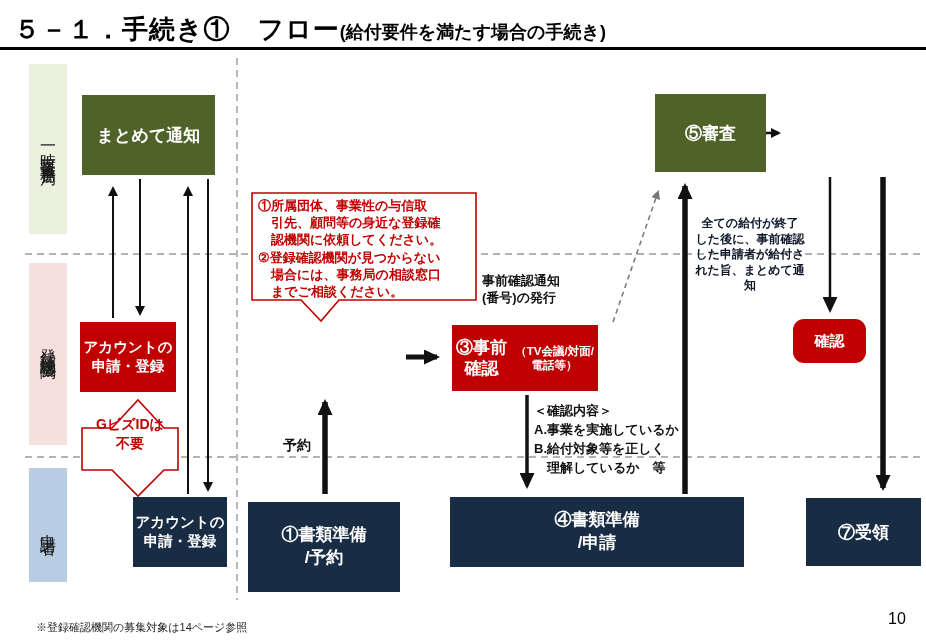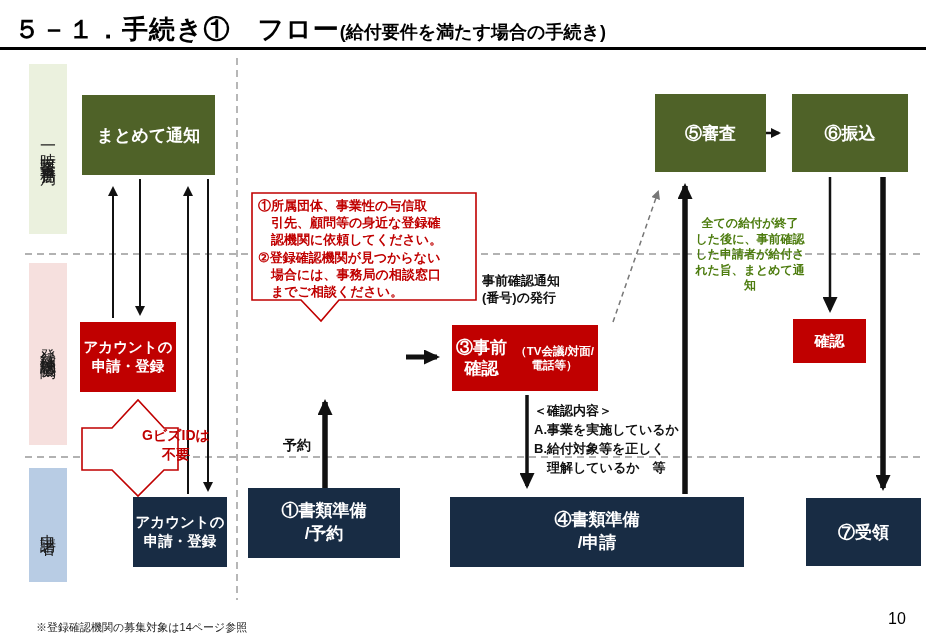--- a/index.html
+++ b/index.html
@@ -26,37 +26,37 @@
   .red{background:#c00000;}
   .navy{background:#182c44;}
   #account-issue{left:82px;top:95px;width:133px;height:80px;font-size:17px;}
   #step5{left:630px;top:94px;width:111px;height:78px;font-size:17px;margin-left:25px;}
   #step6{left:792px;top:94px;width:116px;height:78px;font-size:17px;}
   #agency-account{left:80px;top:322px;width:96px;height:70px;font-size:14.5px;line-height:1.3;}
   #step2{left:250px;top:325px;width:150px;height:66px;font-size:18px;}
   #step3{left:452px;top:325px;width:146px;height:66px;flex-direction:row;line-height:1.25;}
   #step3 .t{font-size:17px;}
   #step3 .s{font-size:11.5px;}
-  #confirm-box{left:793px;top:319px;width:73px;height:44px;font-size:15px;}
+  #confirm-box{left:793px;top:319px;width:73px;height:44px;font-size:15px;border-radius:11px;}
   #applicant-account{left:133px;top:497px;width:94px;height:70px;font-size:14.5px;line-height:1.3;}
-  #step1{left:248px;top:488px;width:152px;height:70px;font-size:17px;line-height:1.35;}
+  #step1{left:248px;top:502px;width:152px;height:90px;font-size:17px;line-height:1.35;}
   #step4{left:450px;top:497px;width:294px;height:70px;font-size:17px;line-height:1.35;}
   #step7{left:806px;top:498px;width:115px;height:68px;font-size:17px;}
   
   #bubble-text{left:258px;top:197px;width:216px;color:#c00000;font-weight:bold;
                font-size:13px;line-height:17.2px;white-space:pre-line;}
-  #gbiz-text{left:82px;top:426px;width:96px;text-align:center;color:#c00000;
-             font-weight:bold;font-size:14px;line-height:19px;white-space:pre-line;padding-left:46px;}
+  #gbiz-text{left:82px;top:415px;width:96px;text-align:center;color:#c00000;
+             font-weight:bold;font-size:14px;line-height:19px;white-space:pre-line;}
   #advance-notice{left:482px;top:272px;font-size:13px;font-weight:bold;color:#111;
                   line-height:17px;white-space:pre-line;}
   #reservation-label{left:283px;top:437px;font-size:14px;font-weight:bold;color:#111;}
   #confirm-contents{left:534px;top:401px;font-size:13px;font-weight:bold;color:#111;
                     line-height:19px;white-space:pre-line;}
   #payment-notice{left:694px;top:216px;width:112px;text-align:center;font-size:12px;
-                  font-weight:bold;color:#4d7c0f;line-height:15.5px;white-space:pre-line;}
+                  font-weight:bold;color:#0f172a;line-height:15.5px;white-space:pre-line;}
   
   #footnote{left:36px;top:620px;font-size:11px;color:#222;}
   #page-number{left:888px;top:610px;font-size:16px;color:#000;
                font-family:Liberation Sans, sans-serif;}
 </style>
 </head>
 <body>
 
 <div class="page">
 
@@ -99,21 +99,20 @@
     <span class="main">５－１．手続き①　フロー</span><span class="sub">(給付要件を満たす場合の手続き)</span>
   </div>
   <div class="abs" id="title-rule"></div>
 
   <div class="abs lane" id="lane-sec">一時支援金事務局</div>
   <div class="abs lane" id="lane-agy">登録確認機関※</div>
   <div class="abs lane" id="lane-app">申請者</div>
 
   <div class="abs box green" id="account-issue">まとめて通知</div>
   <div class="abs box green" id="step5">⑤審査</div>
-  <div class="abs box green" id="step6">⑥振込</div>
 
   <div class="abs box red" id="agency-account">アカウントの
 申請・登録</div>
   <div class="abs box red" id="step3">
     <span class="t">③事前確認</span>
     <span class="s">（TV会議/対面/電話等）</span>
   </div>
   <div class="abs box red" id="confirm-box">確認</div>
 
   <div class="abs box navy" id="applicant-account">アカウントの

